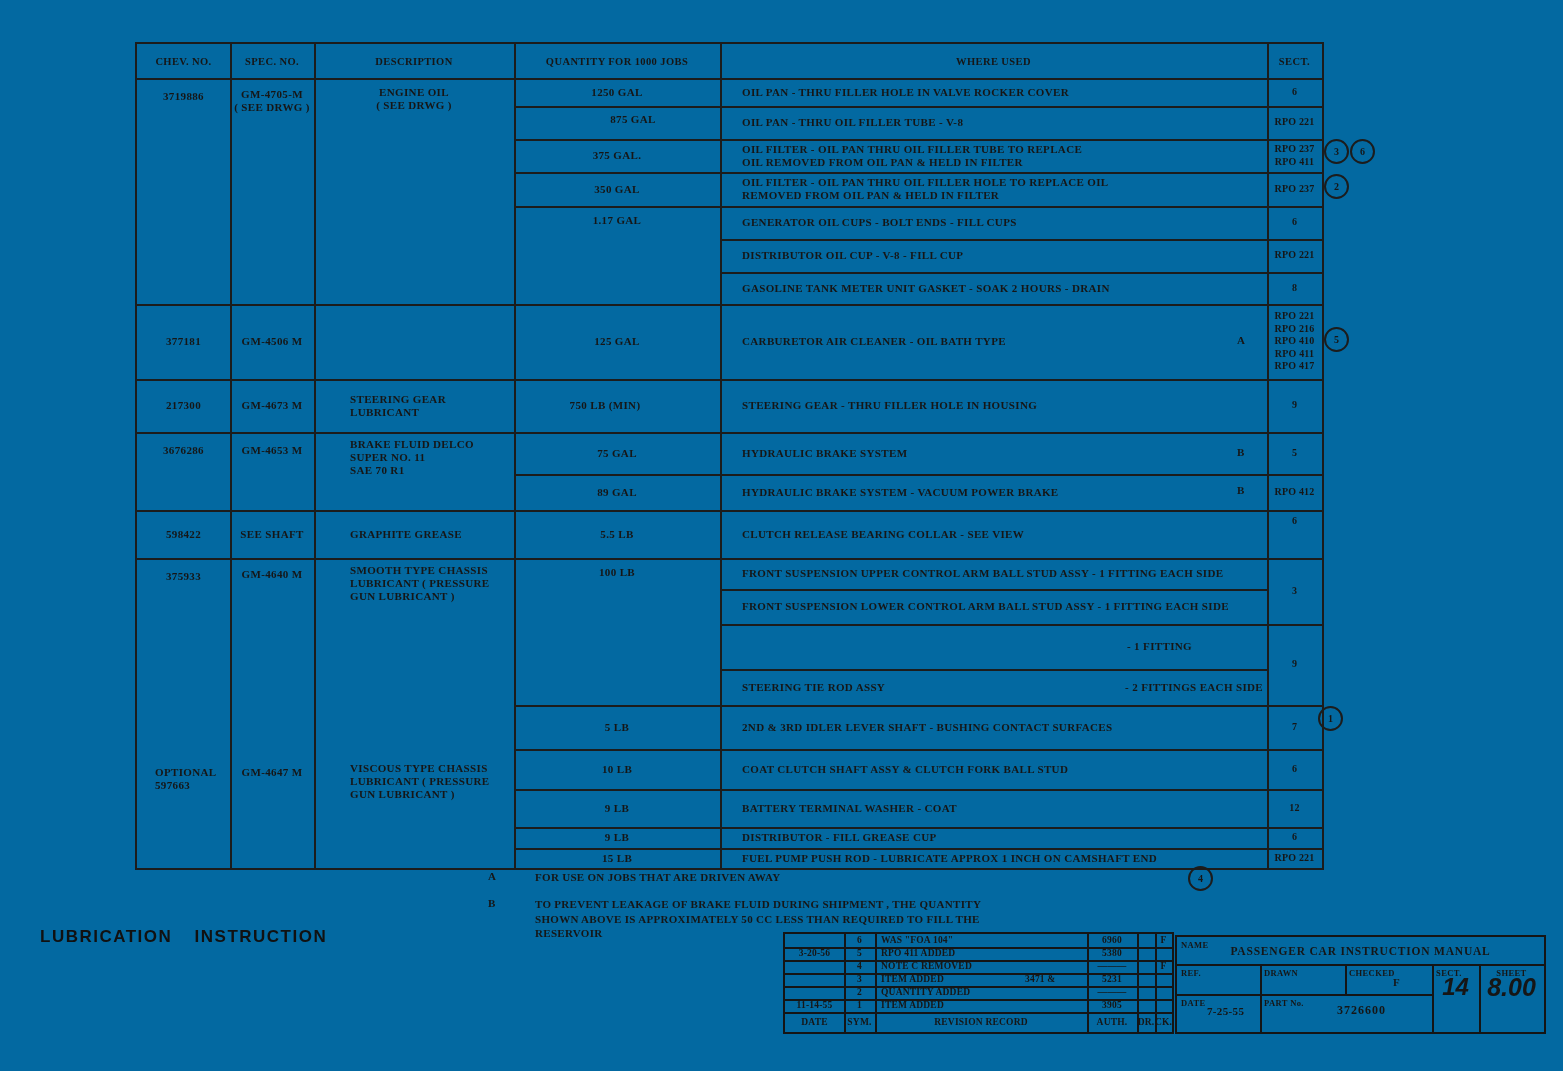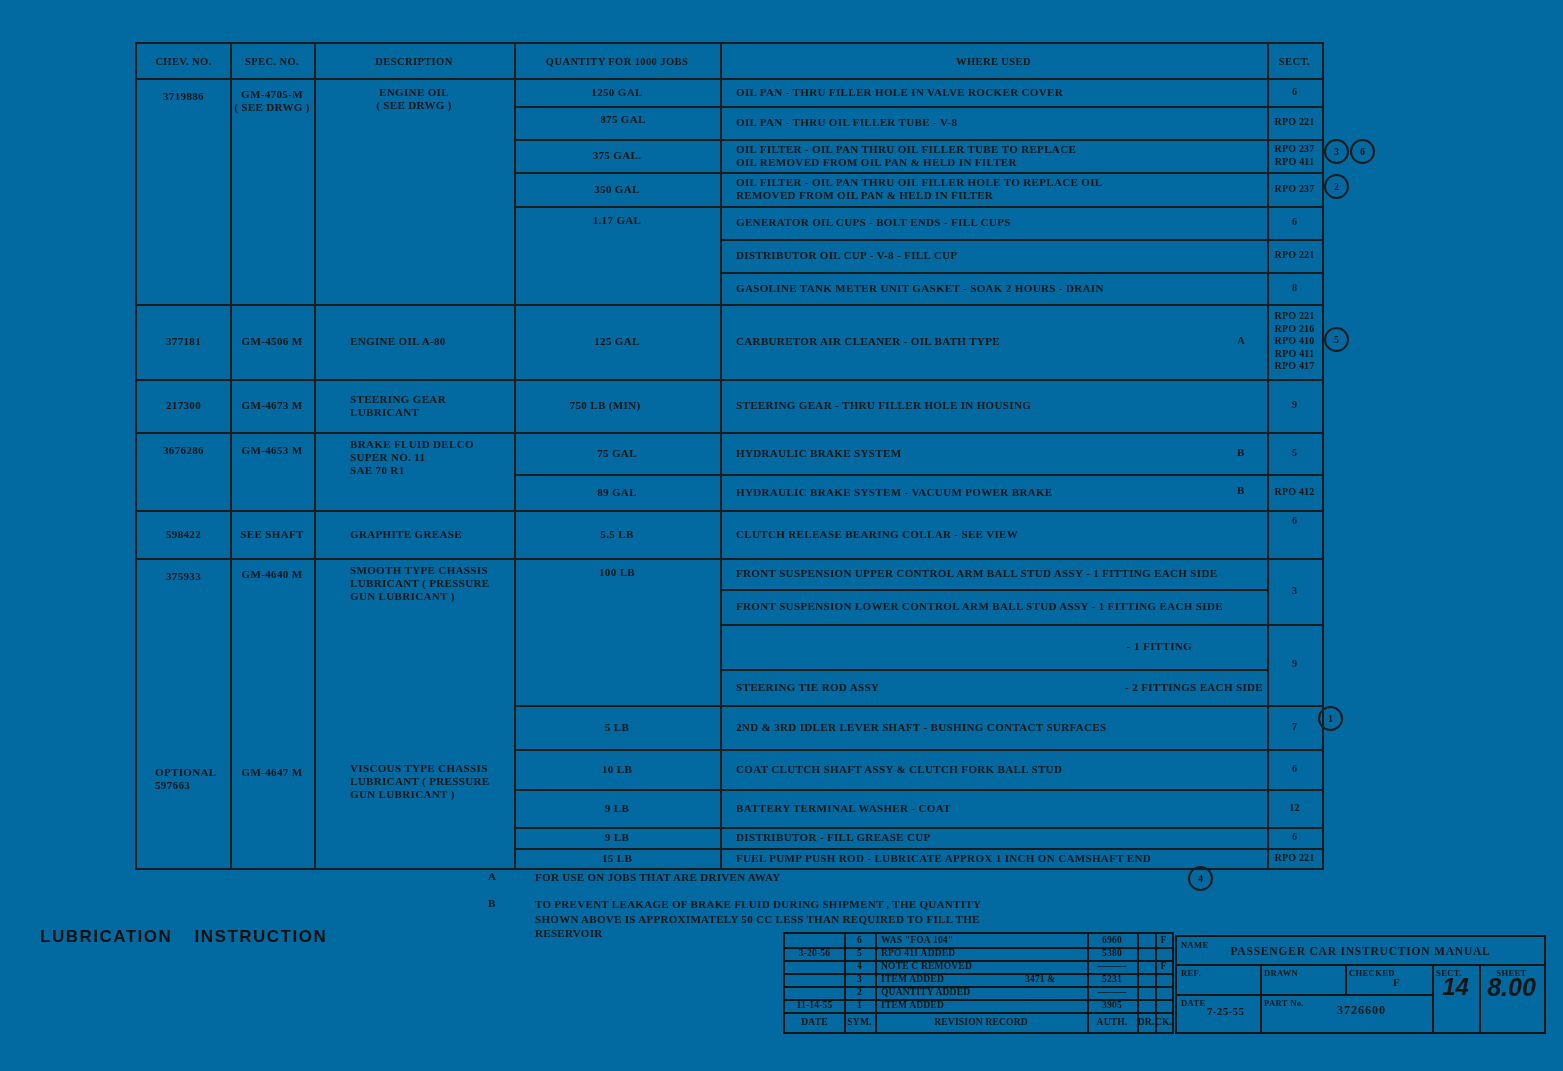--- a/index.html
+++ b/index.html
@@ -8,21 +8,21 @@
   .tbl{position:absolute;left:135px;top:42px;width:1185px;height:824px;
        border:2px solid #1c1c1c;box-sizing:content-box;}
   .vl{position:absolute;width:2px;background:#1c1c1c;top:0;height:824px;}
   .hl{position:absolute;height:2px;background:#1c1c1c;}
   .c{position:absolute;font-weight:bold;font-size:11px;line-height:13px;letter-spacing:.35px;
      white-space:pre-line;display:flex;}
   .ctr{justify-content:center;text-align:center;}
   .vmid{align-items:center;}
   .hdr{font-size:10.5px;letter-spacing:.4px;}
   .sectc{font-size:10px;line-height:12.5px;letter-spacing:.2px;}
-  .wcell{padding-left:16px;}
+  .wcell{padding-left:22px;}
   .marker{position:absolute;font-weight:bold;font-size:11px;}
   .circle{position:absolute;width:21px;height:21px;border:2px solid #1c1c1c;border-radius:50%;
           font-weight:bold;font-size:10px;line-height:21px;text-align:center;background:transparent;}
   .note-key{position:absolute;font-weight:bold;font-size:11px;}
   .note-text{position:absolute;font-weight:bold;font-size:11px;line-height:14.5px;white-space:pre-line;letter-spacing:.3px;}
   .footer-label{position:absolute;left:40px;top:927px;font-family:"Liberation Sans",sans-serif;
                 font-weight:bold;font-size:17px;letter-spacing:1.5px;word-spacing:16px;color:#111;}
   
   .rev{position:absolute;left:783px;top:932px;width:387px;height:98px;border:2px solid #151515;box-sizing:content-box;}
   .rev .vl2{position:absolute;width:2px;background:#151515;top:0;height:98px;}
@@ -79,21 +79,20 @@
     <div class="c ctr vmid hdr" style="left:1130px;top:0;width:55px;height:34px">SECT.</div>
 
     <div class="c ctr" style="left:0;top:46px;width:93px">3719886</div>
     <div class="c ctr" style="left:93px;top:44px;width:84px">GM-4705-M
 ( SEE DRWG )</div>
     <div class="c ctr" style="left:177px;top:42px;width:200px">ENGINE OIL
 ( SEE DRWG )</div>
 
     <div class="c ctr vmid" style="left:0;top:260px;width:93px;height:75px">377181</div>
     <div class="c ctr vmid" style="left:93px;top:260px;width:84px;height:75px">GM-4506 M</div>
-    <div class="c vmid" style="left:213px;top:260px;height:75px">ENGINE OIL A-80</div>
 
     <div class="c ctr vmid" style="left:0;top:335px;width:93px;height:53px">217300</div>
     <div class="c ctr vmid" style="left:93px;top:335px;width:84px;height:53px">GM-4673 M</div>
     <div class="c vmid" style="left:213px;top:335px;height:53px">STEERING GEAR
 LUBRICANT</div>
 
     <div class="c ctr" style="left:0;top:400px;width:93px">3676286</div>
     <div class="c ctr" style="left:93px;top:400px;width:84px">GM-4653 M</div>
     <div class="c" style="left:213px;top:394px">BRAKE FLUID DELCO
 SUPER NO. 11
@@ -110,21 +109,21 @@
 GUN LUBRICANT )</div>
 
     <div class="c" style="left:18px;top:722px">OPTIONAL
 597663</div>
     <div class="c ctr" style="left:93px;top:722px;width:84px">GM-4647 M</div>
     <div class="c" style="left:213px;top:718px">VISCOUS TYPE CHASSIS
 LUBRICANT ( PRESSURE
 GUN LUBRICANT )</div>
 
     <div class="c ctr vmid" style="left:377px;top:34px;width:206px;height:28px">1250 GAL</div>
-    <div class="c ctr vmid" style="left:383px;top:62px;width:206px;height:27px">875 GAL</div>
+    <div class="c ctr vmid" style="left:393px;top:62px;width:206px;height:27px">875 GAL</div>
     <div class="c ctr vmid" style="left:377px;top:95px;width:206px;height:33px">375 GAL.</div>
     <div class="c ctr vmid" style="left:377px;top:128px;width:206px;height:34px">350 GAL</div>
     <div class="c ctr" style="left:377px;top:170px;width:206px">1.17 GAL</div>
     <div class="c ctr vmid" style="left:377px;top:260px;width:206px;height:75px">125 GAL</div>
     <div class="c ctr vmid" style="left:365px;top:335px;width:206px;height:53px">750 LB (MIN)</div>
     <div class="c ctr vmid" style="left:377px;top:388px;width:206px;height:42px">75 GAL</div>
     <div class="c ctr vmid" style="left:377px;top:430px;width:206px;height:36px">89 GAL</div>
     <div class="c ctr vmid" style="left:377px;top:466px;width:206px;height:48px">5.5 LB</div>
     <div class="c ctr" style="left:377px;top:522px;width:206px">100 LB</div>
     <div class="c ctr vmid" style="left:377px;top:661px;width:206px;height:44px">5 LB</div>

